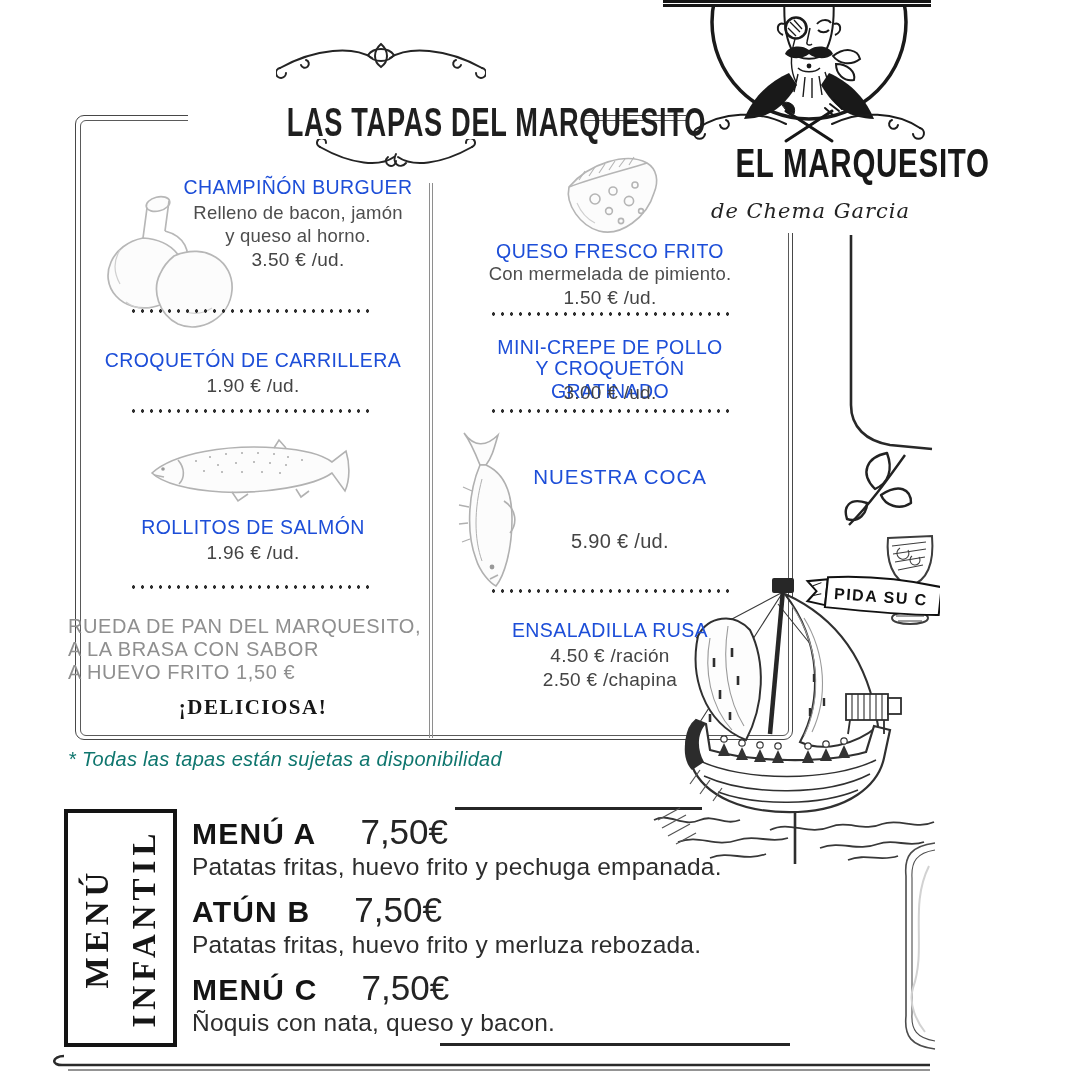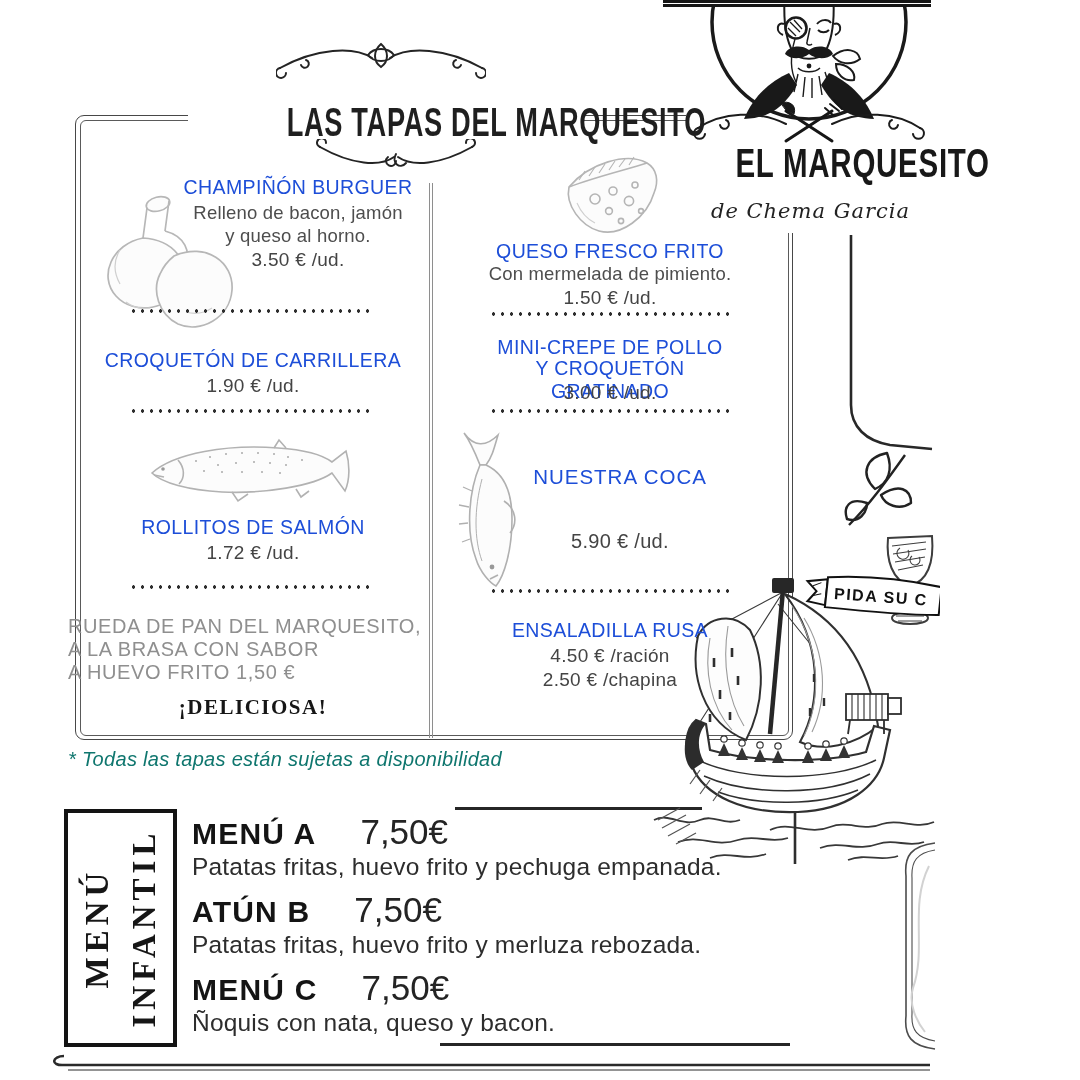--- a/index.html
+++ b/index.html
@@ -134,21 +134,21 @@
       <circle cx="140" cy="34" r="1"></circle>
         <circle cx="58" cy="40" r="1"></circle>
         <circle cx="76" cy="41" r="1"></circle>
         <circle cx="96" cy="41" r="1"></circle>
       <circle cx="116" cy="41" r="1"></circle>
         <circle cx="134" cy="42" r="1"></circle>
     </g>
   </svg>
 
   <div class="iname" style="left:93px;top:516px;width:320px">ROLLITOS DE SALMÓN</div>
-  <div class="iprice" style="left:93px;top:542px;width:320px">1.72 € /ud.</div>
+  <div class="iprice" style="left:93px;top:542px;width:320px">1.96 € /ud.</div>
 
   <div class="dots" style="left:128px;top:585px;width:245px"></div>
 
   <div class="gray-line" style="left:68px;top:615px;width:374px">RUEDA DE PAN DEL MARQUESITO,</div>
   <div class="gray-line" style="left:68px;top:638px;width:374px">A LA BRASA CON SABOR</div>
   <div class="gray-line" style="left:68px;top:661px;width:374px">A HUEVO FRITO 1,50 €</div>
   <div class="deliciosa" style="left:128px;top:695px;width:250px">¡DELICIOSA!</div>
 
   <svg class="abs" style="left:551px;top:147px;z-index:2" width="118" height="97" viewBox="0 0 118 97">
     <g fill="#fcfcfc" stroke="#b5b5b5" stroke-width="1.6">

